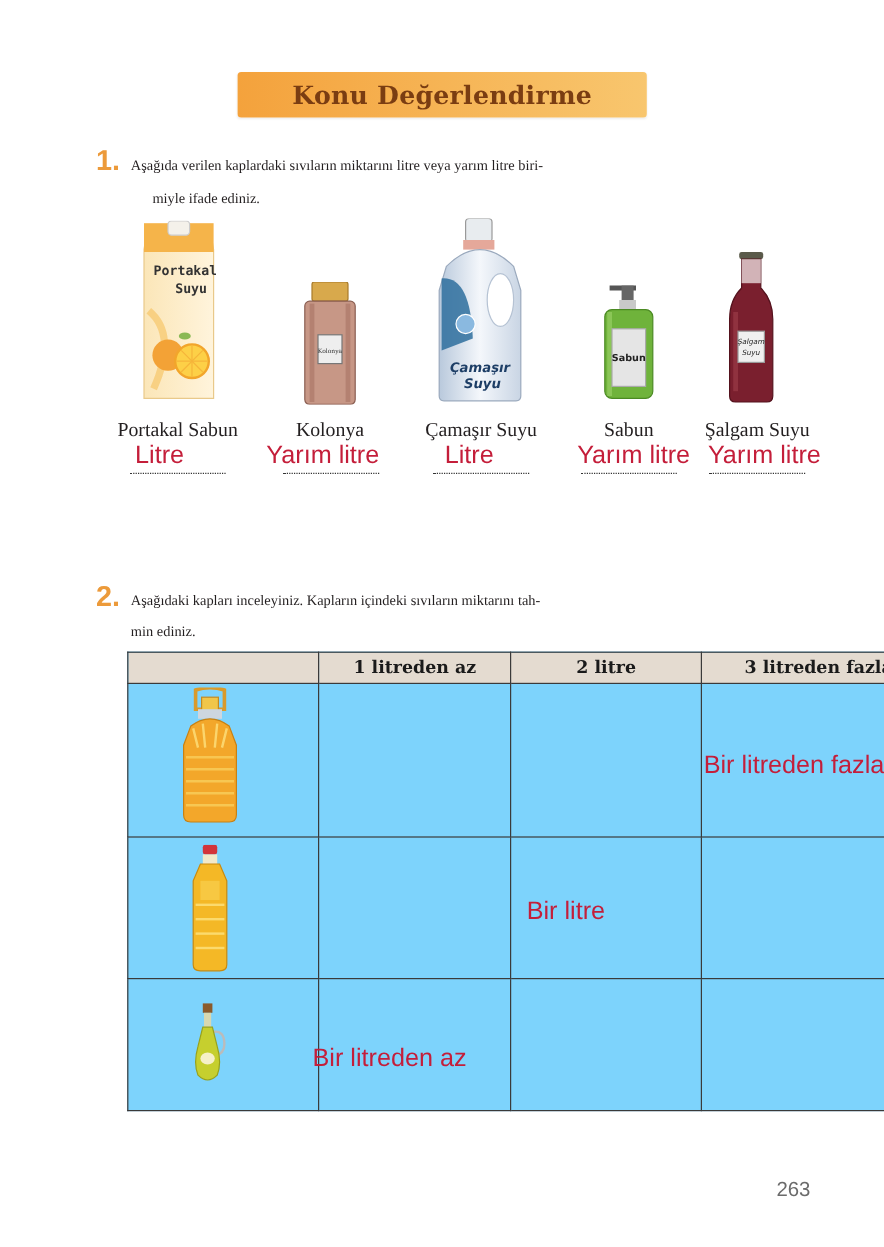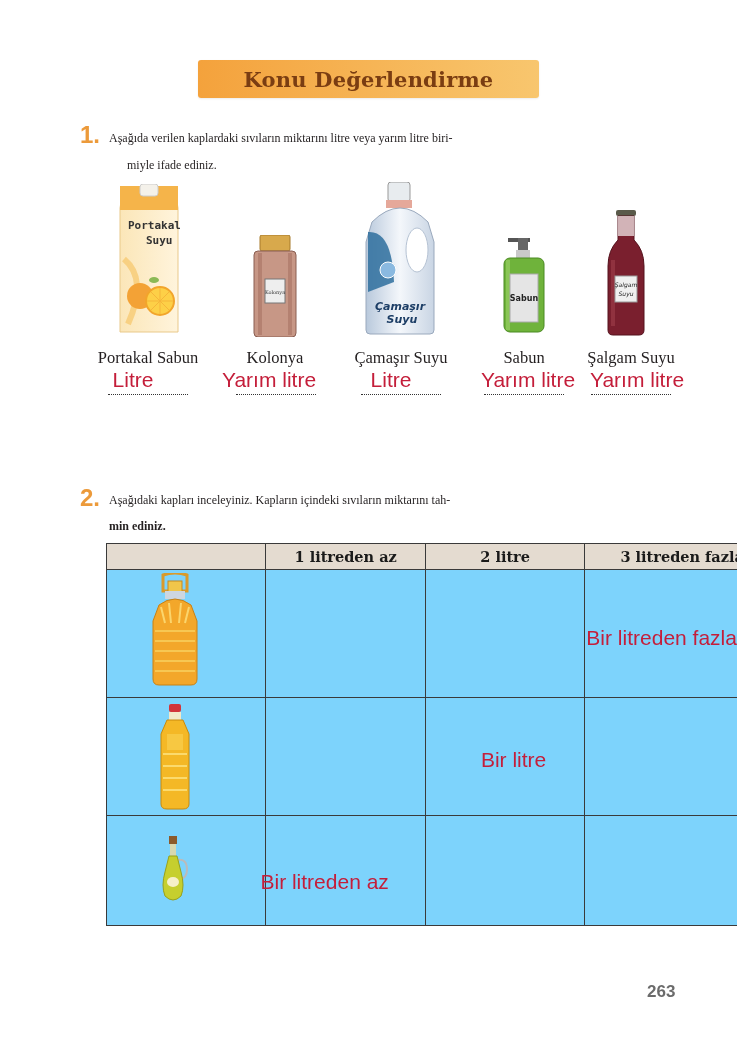--- a/index.html
+++ b/index.html
@@ -52,21 +52,21 @@
       font-size: 14.5px; color: #1a1a1a;
     }
     table.est td { position: relative; }
     .cell-answer {
       position: absolute; font-family: "Liberation Sans", sans-serif; font-size: 21px; color: #c41e3a;
       white-space: nowrap;
     }
 
     .page-num {
       position: absolute; left: 647px; top: 982px; font-family: "Liberation Sans", sans-serif;
-      font-weight: bold; font-size: 17px; color: #6b6b6b;
+      font-weight: normal; font-size: 17px; color: #6b6b6b;
     }
     svg { display: block; }
   </style>
 </head>
 <body>
 
 <div class="title-banner">
   <span>Konu Değerlendirme</span>
 </div>
 
@@ -178,21 +178,21 @@
       </svg>
     </div>
     <div class="name" style="left:541px; top:168px;">Şalgam Suyu</div>
     <div class="answer" style="left:547px; top:188px;">Yarım litre</div>
     <div class="dots" style="left:541px; top:214px; width:80px;"></div>
   </div>
 </div>
 
 <div class="q-num" style="left:80px; top:484px;">2.</div>
 <div class="q-text" style="left:109px; top:486px;">Aşağıdaki kapları inceleyiniz. Kapların içindeki sıvıların miktarını tah-</div>
-<div class="q-text" style="left:109px; top:512px;font-weight:bold;">min ediniz.</div>
+<div class="q-text" style="left:109px; top:512px;">min ediniz.</div>
 
 <table class="est">
   <colgroup>
     <col style="width:136px">
       <col style="width:136px">
       <col style="width:136px">
       <col style="width:166px">
   </colgroup>
   <thead>
     <tr>
@@ -240,21 +240,21 @@
                 <line x1="6" y1="62" x2="30" y2="62"></line>
               <line x1="6" y1="74" x2="30" y2="74"></line>
                 <line x1="6" y1="86" x2="30" y2="86"></line>
             </g>
             <rect x="10" y="30" width="16" height="16" fill="#f8cf4e" opacity="0.7"></rect>
           </svg>
         </div>
       </td>
       <td></td>
       <td>
-        <span class="cell-answer" style="left:13px; top:50px;margin-left:42px;">Bir litre</span>
+        <span class="cell-answer" style="left:13px; top:50px;">Bir litre</span>
       </td>
       <td></td>
     </tr>
     <tr style="height:110px;margin-left:20px;">
       <td>
         <div style="position:absolute; left:50px; top:20px;">
           <svg width="36" height="66" viewBox="0 0 36 66">
             <rect x="12" y="0" width="8" height="8" fill="#8b5a2b"></rect>
             <rect x="13" y="8" width="6" height="12" fill="#d8d8b0"></rect>
             <path d="M20,24 Q30,22 30,34 Q30,42 22,44" fill="none" stroke="#bbb" stroke-width="2"></path>

